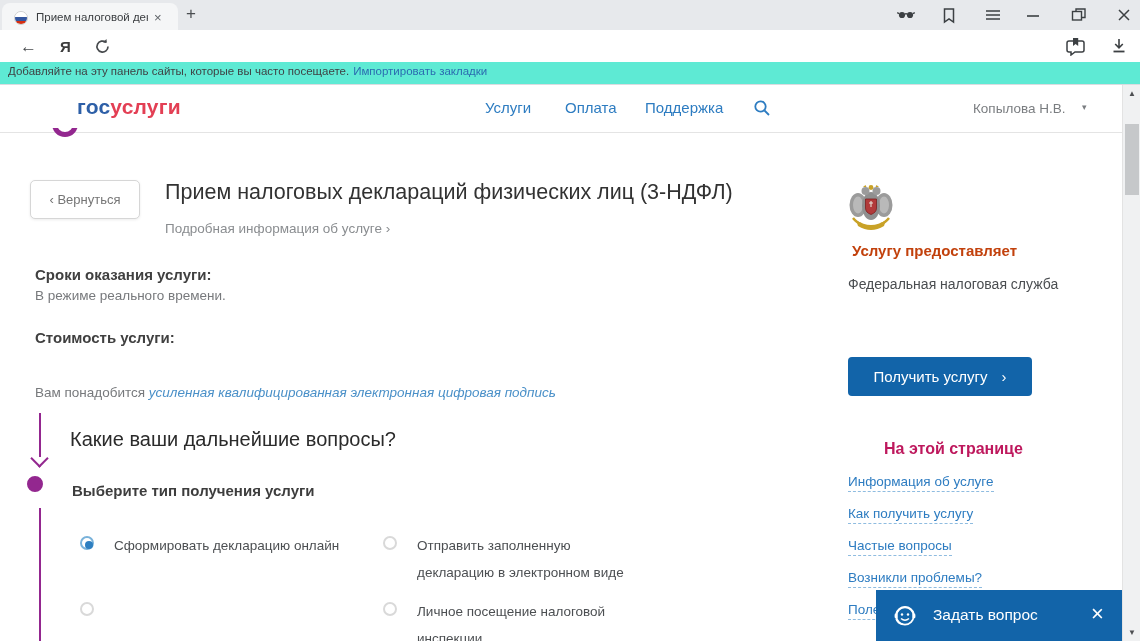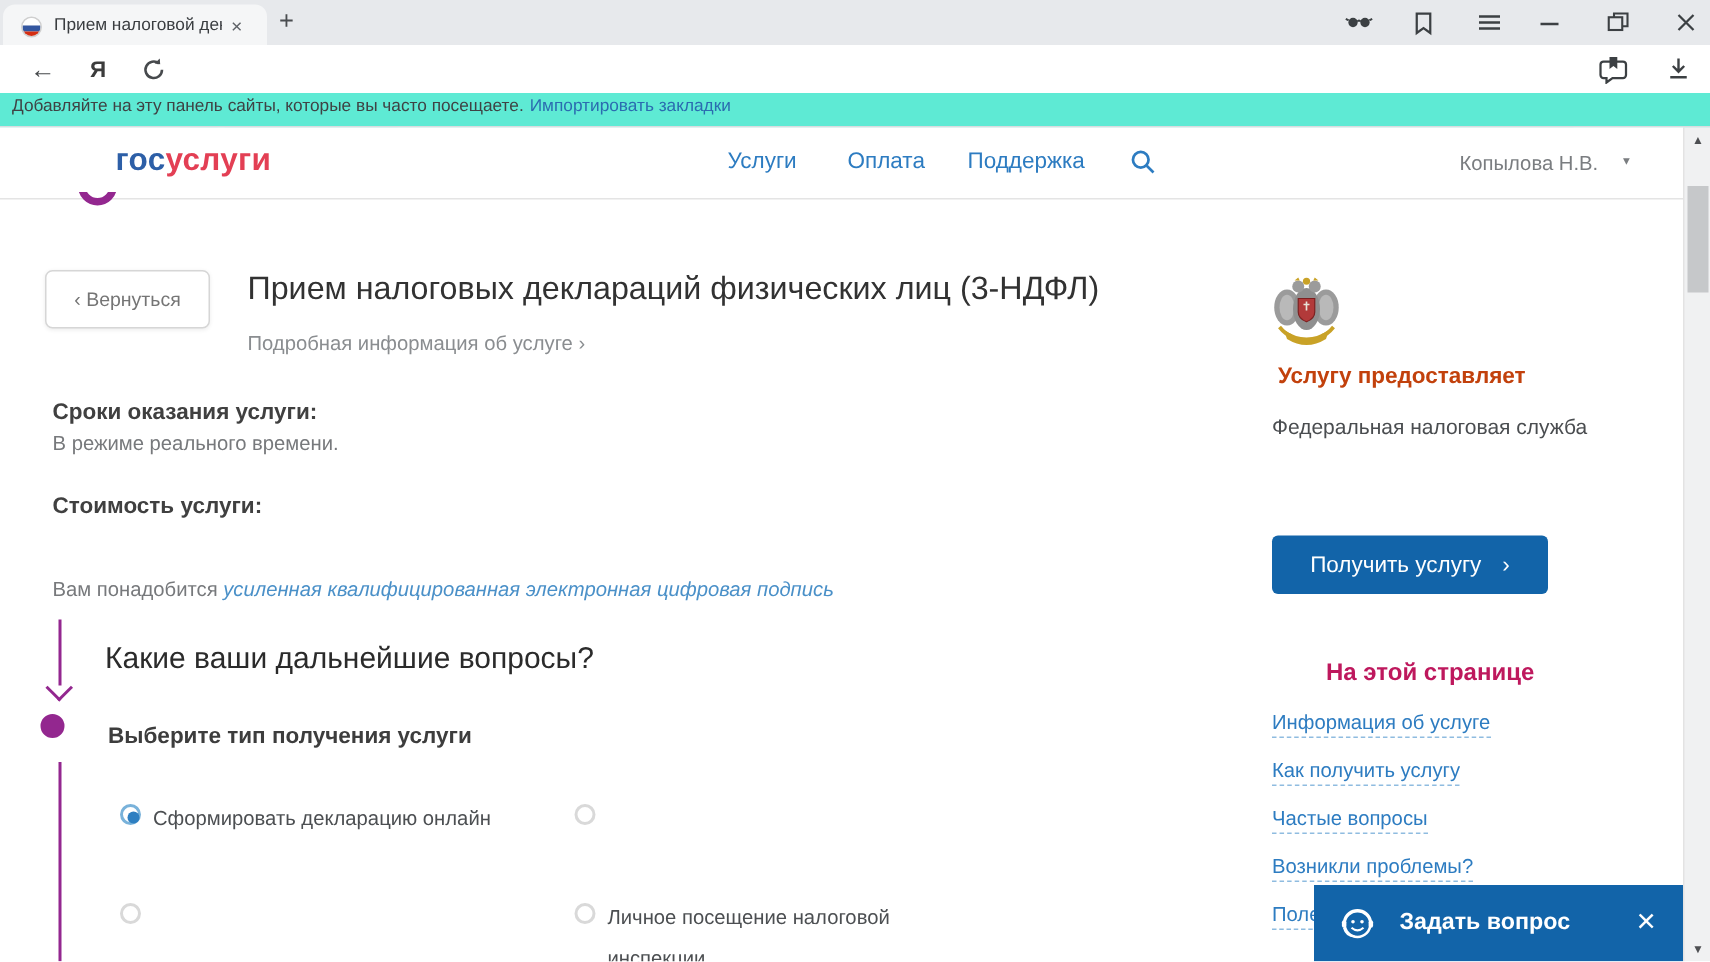--- a/index.html
+++ b/index.html
@@ -46,38 +46,38 @@
   .details-link { left:165px; top:221px; font-size:13.5px; color:#8a8d90; }
   .sec-h { font-weight:bold; font-size:15px; color:#404040; }
   .sec-v { font-size:13.5px; color:#77797c; }
   .req-line { left:35px; top:385px; font-size:13.5px; color:#77797c; }
   .req-line a { color:#4a90c8; text-decoration:none;font-style:italic; }
   .pline { width:2px; background:#93278f; }
   .arrowhead { left:33px; top:452px; width:13px; height:13px; border-right:2px solid #93278f; border-bottom:2px solid #93278f; transform:rotate(45deg); }
   .h2 { left:70px; top:428px; font-size:20px; color:#2b2b2b; }
   .donut { left:27px; top:476px; width:14px; height:14px; background:#fff; border:8px solid #93278f; border-radius:50%; }
   .step-title { left:72px; top:482px; font-size:15px; font-weight:bold; color:#3d3d3d; }
-  .option { display:flex; gap:8px; align-items:flex-start; }
+  .option { display:flex; gap:20px; align-items:flex-start; }
   .radio { flex:0 0 auto; width:14px; height:14px; margin-top:4px; border:2px solid #d9d9d9; border-radius:50%; background:#fff; position:relative; }
   .radio.selected { border-color:#79b2da; }
   .radio .dot { display:none; }
   .radio.selected .dot { display:block; position:absolute; left:3px; top:3px; width:8px; height:8px; background:#2e7fc1; border-radius:50%; }
   .opt-label { font-size:13.5px; color:#4c4f52; line-height:27px; }
 
   
   .provider-h { left:852px; top:242px; font-size:15px; font-weight:bold; color:#c2410c; }
   .provider-n { left:848px; top:276px; font-size:14px; color:#4a4d50; }
   .cta { left:848px; top:357px; width:184px; height:39px; background:#1264a9; border-radius:4px; color:#fff; font-size:15px; text-align:center; line-height:39px; cursor:pointer; }
   .cta .chev { margin-left:14px; font-size:15px; }
   .otp-h { left:848px; top:440px; font-size:16px; font-weight:bold; color:#be185d;margin-left:36px; }
   .side-link { left:848px; font-size:13.5px; color:#2d7cc1; border-bottom:1px dashed #8fbce0; padding-bottom:2px; cursor:pointer; white-space:nowrap; }
 
   
   .chat { left:876px; top:590px; width:246px; height:51px; background:#1264a9; z-index:5; }
-  .chat-label { left:57px; top:16px; font-size:15.5px; font-weight:bold; color:#fff; }
+  .chat-label { left:57px; top:16px; font-size:15.5px; font-weight:normal; color:#fff; }
   .chat-close { left:215px; top:11px; font-size:22px; color:#fff; font-weight:300; }
 
   
   .scrollbar { left:1122px; top:85px; width:18px; height:556px; background:#f0f1f2; border-left:1px solid #e3e3e3; }
   .sb-arrow { left:5px; font-size:8px; color:#4d4f52; }
   .sb-thumb { left:2px; top:39px; width:14px; height:71px; background:#c6c8ca; }
 </style>
 </head>
 <body>
 
@@ -217,20 +217,21 @@
   <div class="abs pline" style="left:39px; top:508px; height:133px;"></div>
 
   <div class="abs option" style="left:80px; top:532px; width:295px;">
     <span class="radio selected">
         <span class="dot"></span>
       </span>
     <span class="opt-label">Сформировать декларацию онлайн</span>
   </div>
   <div class="abs option" style="left:383px; top:532px; width:262px;">
     <span class="radio"></span>
+    <span class="opt-label">Отправить заполненную декларацию в электронном виде</span>
   </div>
   <div class="abs option" style="left:80px; top:598px; width:295px;">
     <span class="radio"></span>
   </div>
   <div class="abs option" style="left:383px; top:598px; width:235px;">
     <span class="radio"></span>
     <span class="opt-label">Личное посещение налоговой инспекции</span>
   </div>
 
   <span class="abs" style="left:848px; top:182px;">

